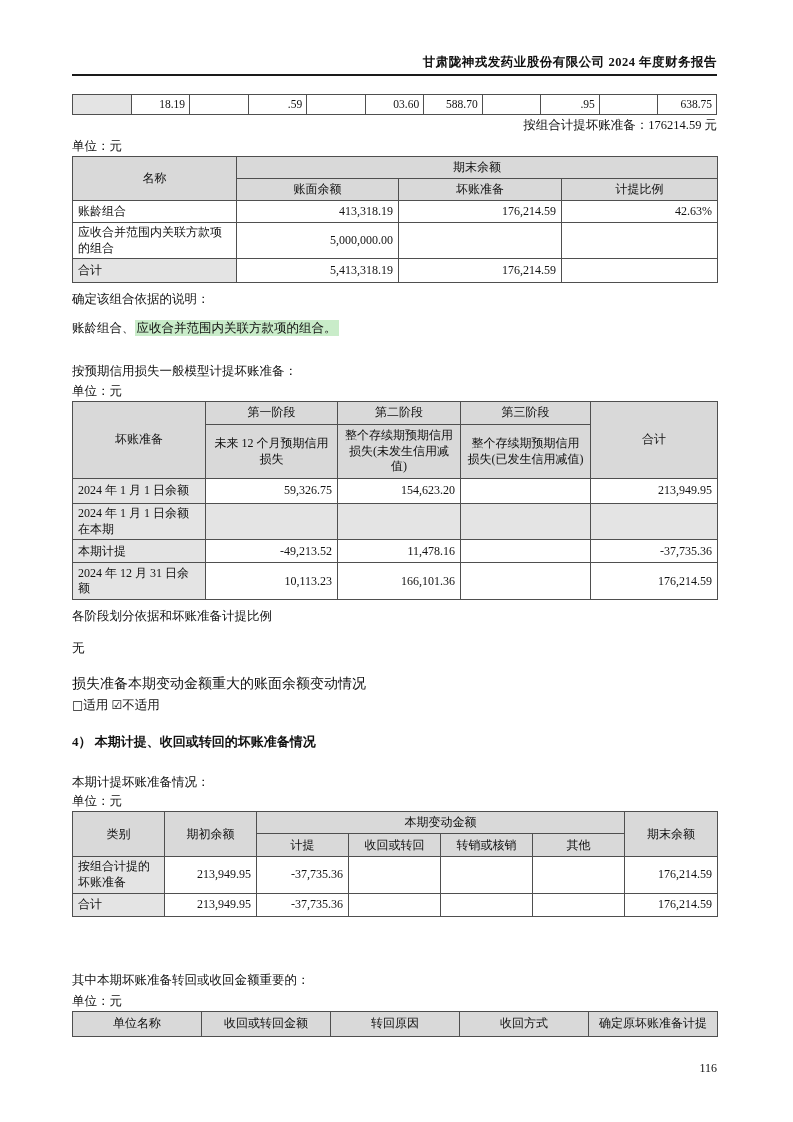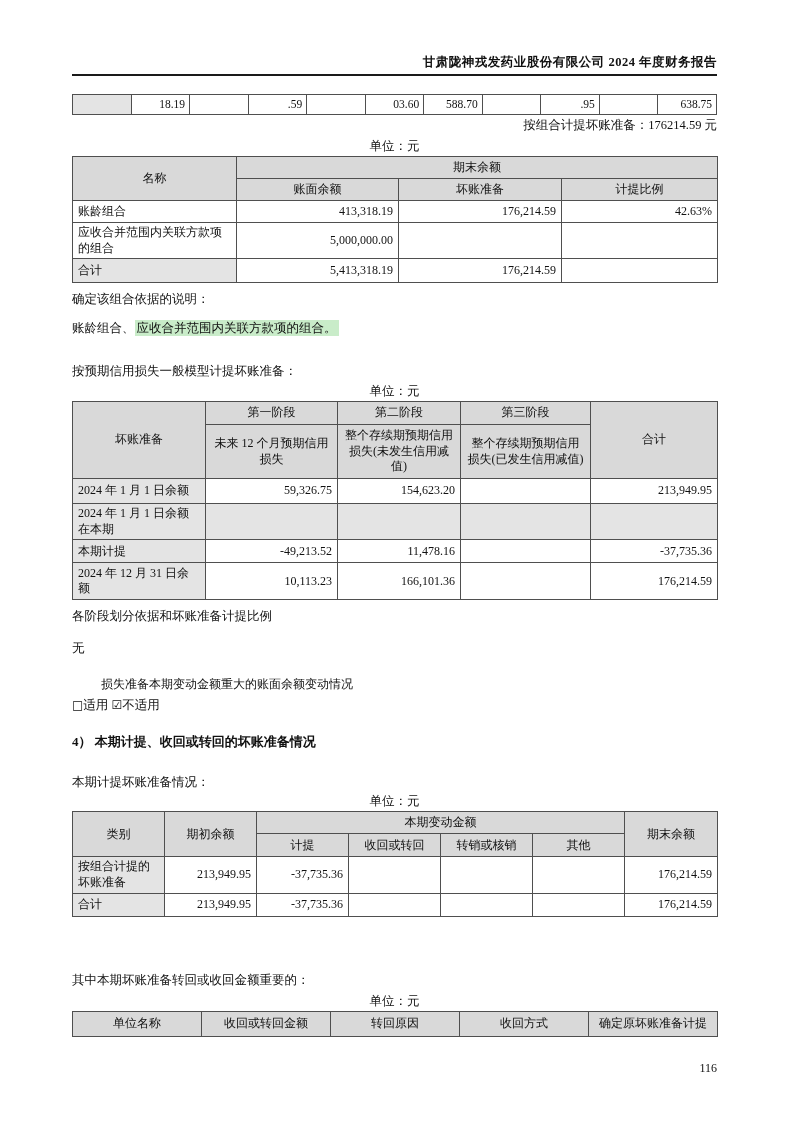--- a/index.html
+++ b/index.html
@@ -22,21 +22,21 @@
   .gray  { background:#d9d9d9; }
   .lgray { background:#e4e4e4; }
   .ac { text-align:center; }
   .ar { text-align:right; }
   .al { text-align:left; }
 
   .fragment-table { margin-top:18px; font-size:11.5px; }
   .fragment-table td { padding:2px 4px; height:20px; }
 
   .note-line { margin-top:2px; font-size:12.5px; line-height:17px;text-align:right; }
-  .unit-line { text-align:center; font-size:12.5px; line-height:16px; }
+  .unit-line { text-align:left; font-size:12.5px; line-height:16px; }
   .u1 { margin-top:4px; }
   .u2 { margin-top:4px; }
   .u3 { margin-top:3px; }
   .u4 { margin-top:5px; }
 
   .t1 { margin-top:2px; }
   .t1 td { height:22px; }
   .t2 { margin-top:2px; }
   .t2 td { height:23px; }
   .t2 .desc td { height:54px; }
@@ -44,21 +44,21 @@
   .t3 td { height:22px; }
   .t4 { margin-top:2px; }
   .t4 td { height:25px; }
 
   .caption { margin-top:8px; font-size:12.5px; line-height:16px; }
   .basis-text { margin-top:12px; font-size:12.5px; line-height:18px; }
   .hl-green { background:#c9ecc9; padding:1px 2px; }
   .ecl-caption { margin-top:26px; font-size:12.5px; line-height:16px; }
   .stage-caption { margin-top:8px; font-size:12.5px; line-height:16px; }
   .none-text { margin-top:16px; font-size:12.5px; line-height:16px; }
-  .sig-caption { margin-top:20px; font-size:12px; line-height:16px;margin-left:29px; }
+  .sig-caption { margin-top:20px; font-size:14px; line-height:16px; }
   .check-line { margin-top:5px; font-size:12.5px; line-height:16px; }
   .check-line .box { font-family:"DejaVu Sans",sans-serif; font-size:12px; }
   .section-heading { margin-top:20px; font-size:13px; font-weight:bold; line-height:17px; }
   .sub-caption { margin-top:24px; font-size:12.5px; line-height:16px; }
   .recovery-caption { margin-top:55px; font-size:12.5px; line-height:16px; }
   .page-number { margin-top:24px; text-align:right; font-size:12px; }
 </style>
 </head>
 <body>
 

